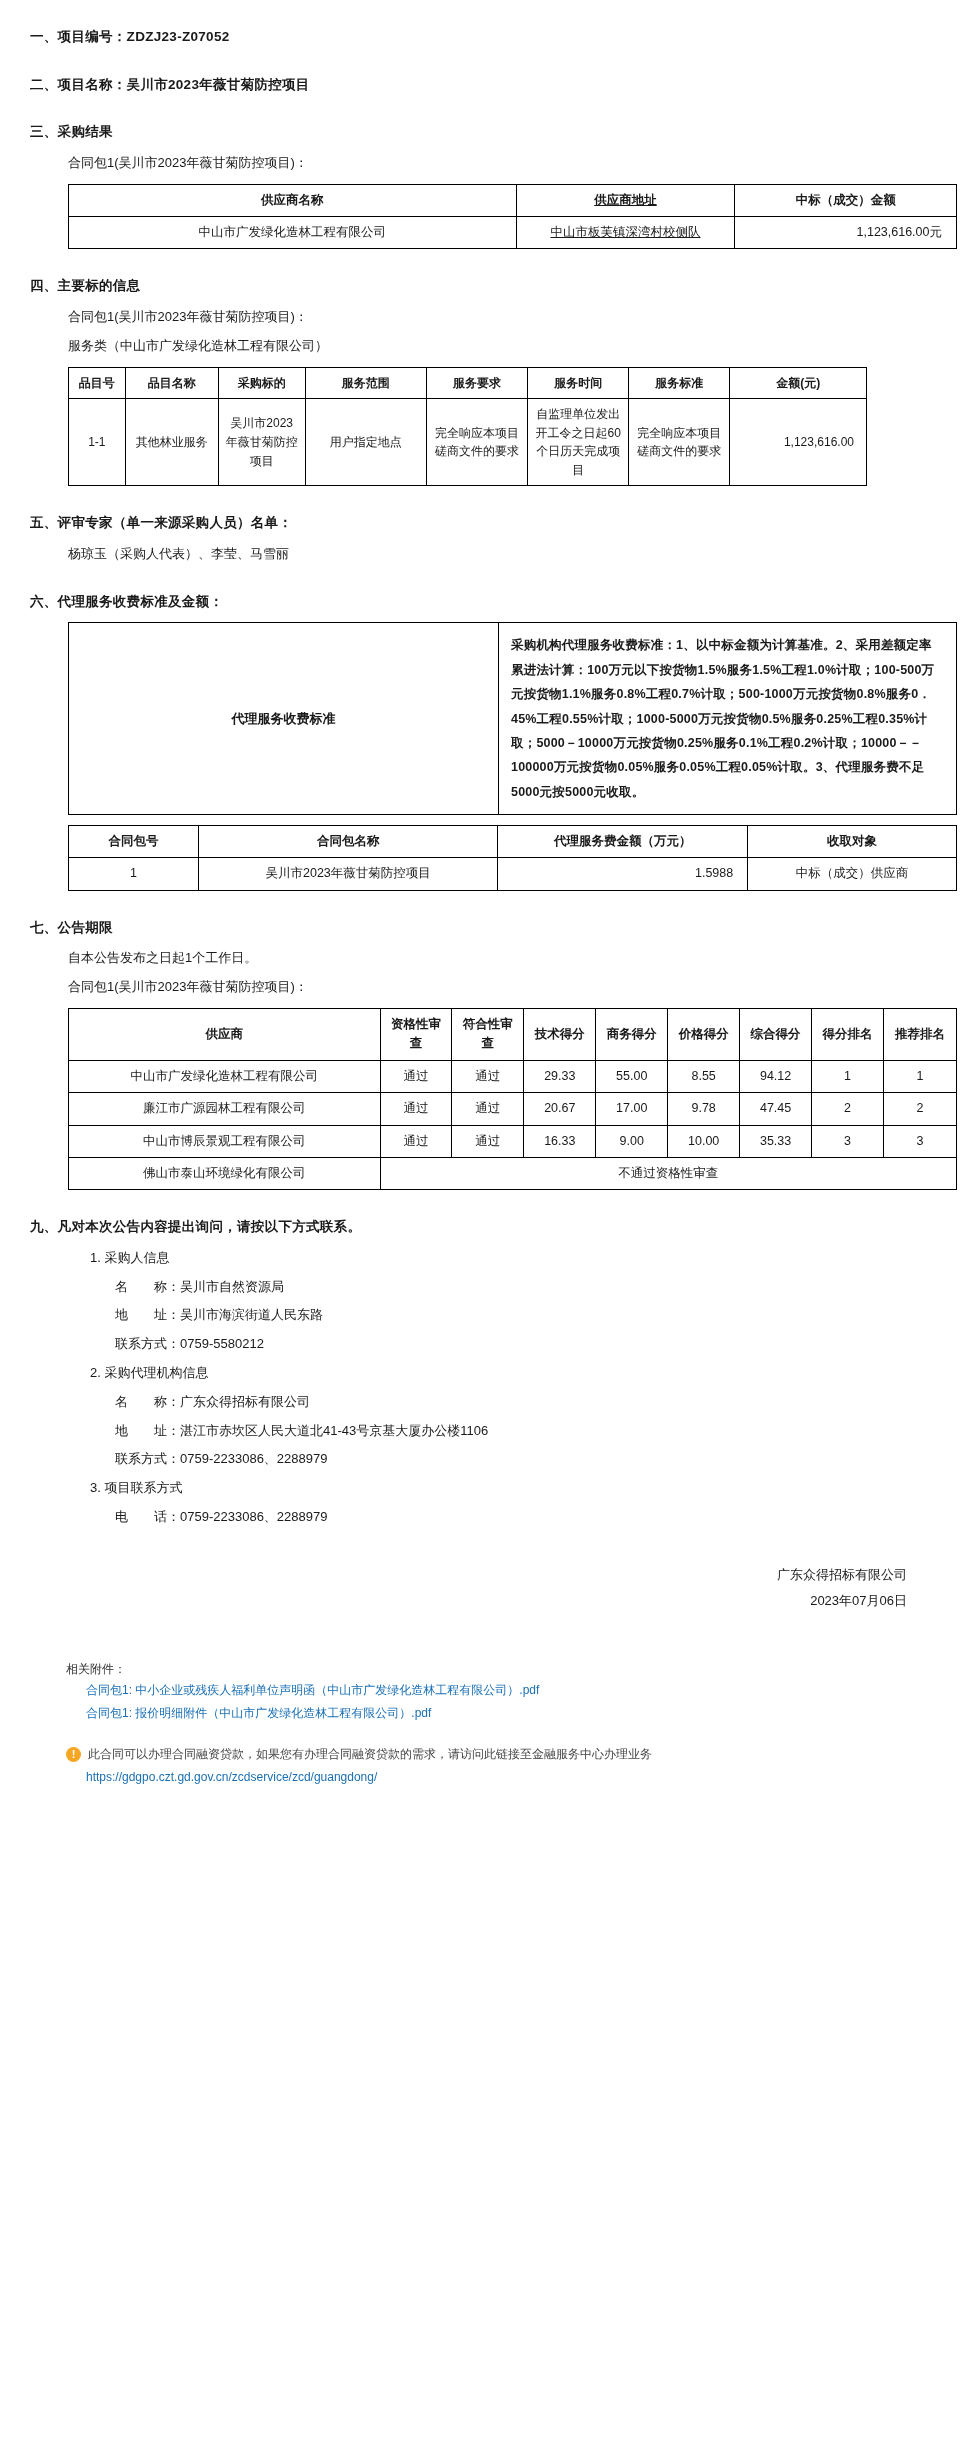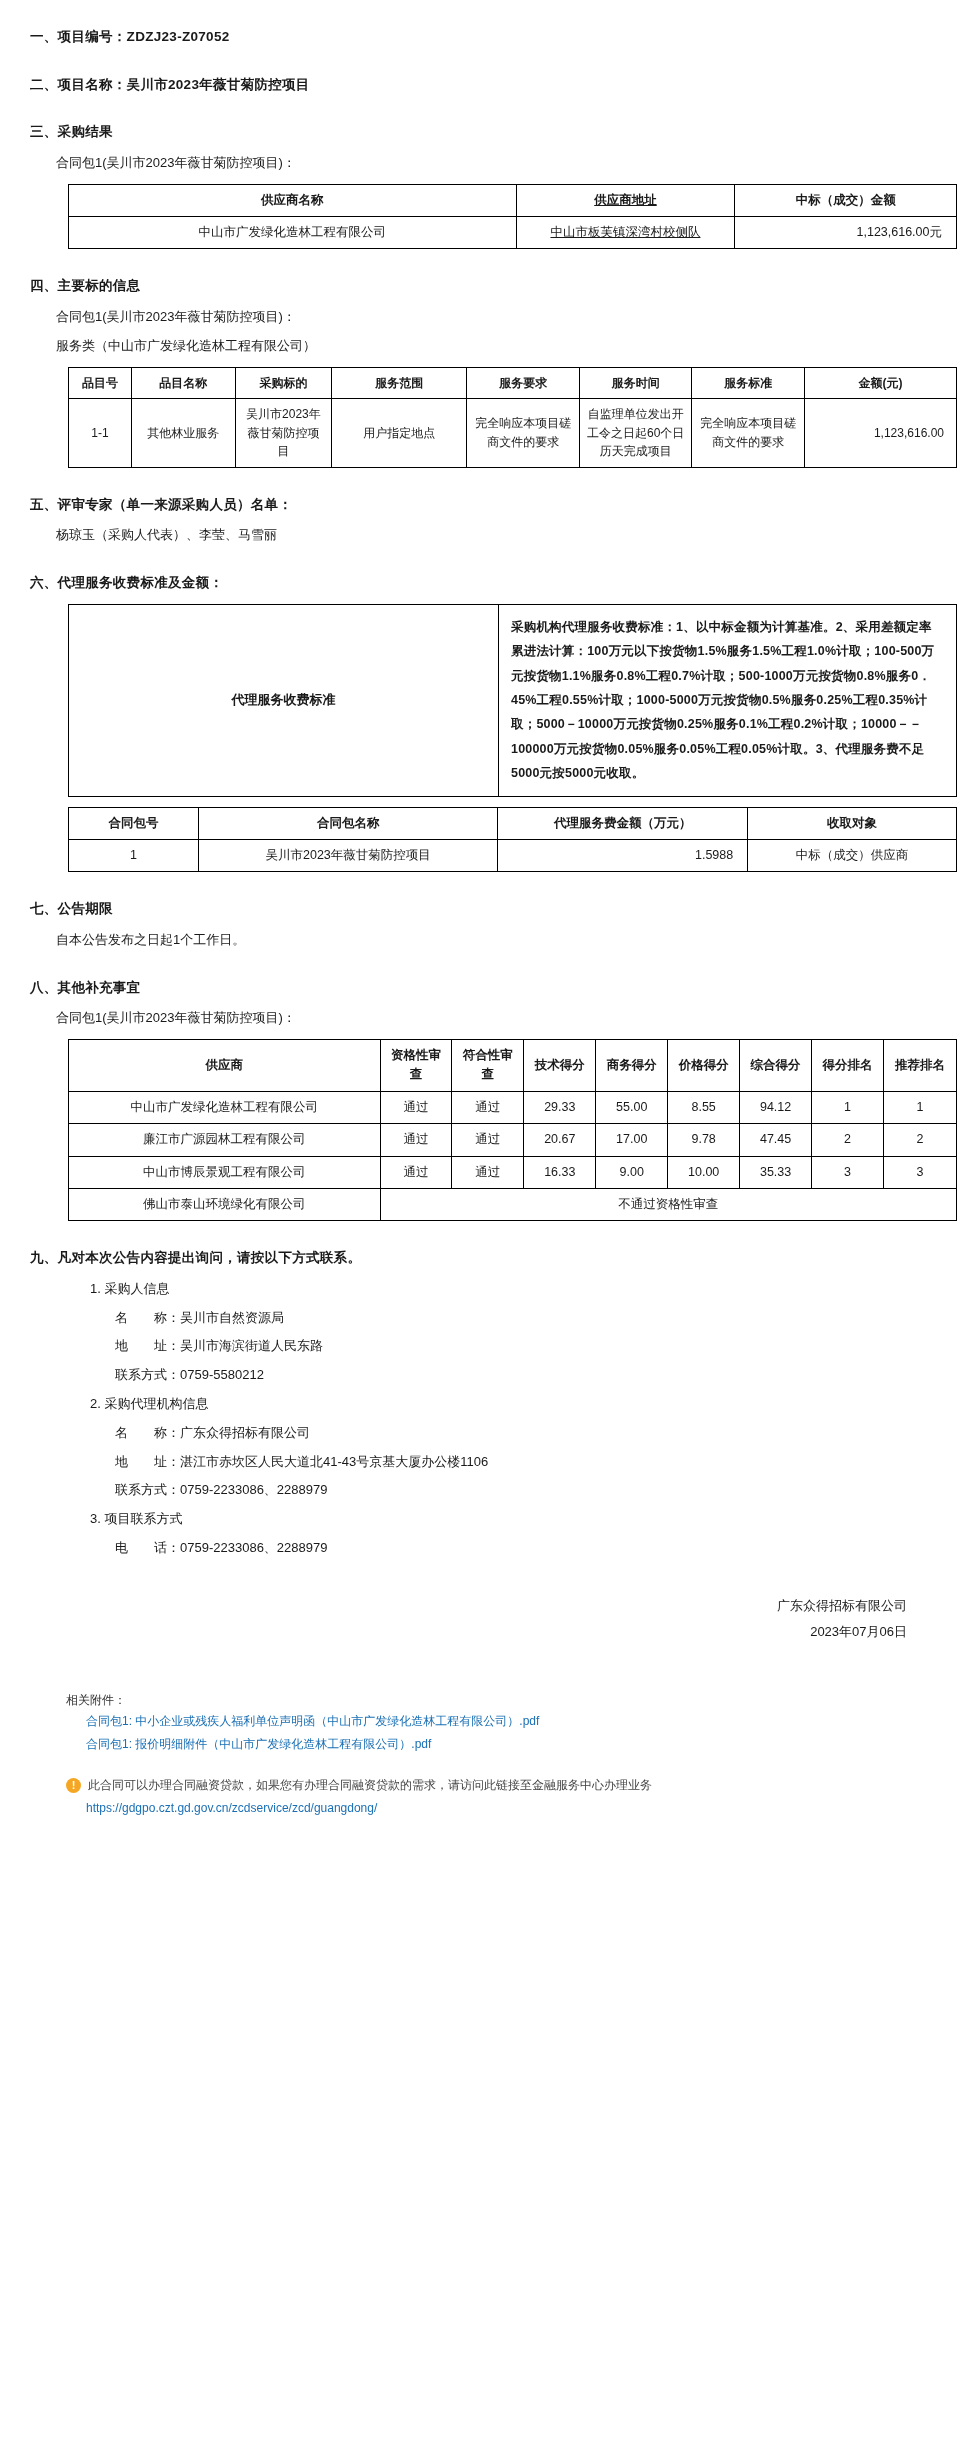--- a/index.html
+++ b/index.html
@@ -19,21 +19,21 @@
     padding: 18px 30px 20px 30px;
   }
   .sec-title {
     font-weight: bold;
     font-size: 13.5px;
     margin: 26px 0 10px 0;
     letter-spacing: 0.3px;
   }
   .sec-title:first-child { margin-top: 8px; }
   .sub-line {
-    margin: 8px 0 8px 26px;
+    margin: 8px 0 8px 38px;
     font-size: 13px;
   }
   .indent2 { margin-left: 60px; }
   .indent3 { margin-left: 85px; }
 
   table.grid {
     border-collapse: collapse;
     margin: 10px 0 10px 38px;
     font-size: 12.5px;
   }
@@ -47,21 +47,21 @@
   table.grid th { font-weight: bold; }
 
   
   .t1 { width: 889px; }
   .t1 th:nth-child(1), .t1 td:nth-child(1) { width: 472px; }
   .t1 th:nth-child(2), .t1 td:nth-child(2) { width: 230px; text-decoration: underline; }
   .t1 th:nth-child(3), .t1 td:nth-child(3) { width: 229px; }
   .t1 td.amt { text-align: right; padding-right: 14px; }
 
   
-  .t2 { width: 889px; }
+  .t2 { width: 799px; }
   .t2 th, .t2 td { font-size: 12px; }
   .t2 col.c1 { width: 56px; }
   .t2 col.c2 { width: 92px; }
   .t2 col.c3 { width: 86px; }
   .t2 col.c4 { width: 120px; }
   .t2 col.c5 { width: 100px; }
   .t2 col.c6 { width: 100px; }
   .t2 col.c7 { width: 100px; }
   .t2 col.c8 { width: 135px; }
   .t2 td.amt { text-align: right; padding-right: 12px; }
@@ -254,21 +254,20 @@
         <td>吴川市2023年薇甘菊防控项目</td>
         <td class="amt">1.5988</td>
         <td>中标（成交）供应商</td>
       </tr>
     </tbody>
   </table>
 
   <div class="sec-title">七、公告期限</div>
   <div class="sub-line">自本公告发布之日起1个工作日。</div>
 
-  <div class="sec-title">八、其他补充事宜</div>
   <div class="sub-line">合同包1(吴川市2023年薇甘菊防控项目)：</div>
 
   <table class="grid t5">
     <colgroup>
       <col class="c1">
         <col class="c2">
         <col class="c3">
         <col class="c4">
         <col class="c5">
       <col class="c6">

